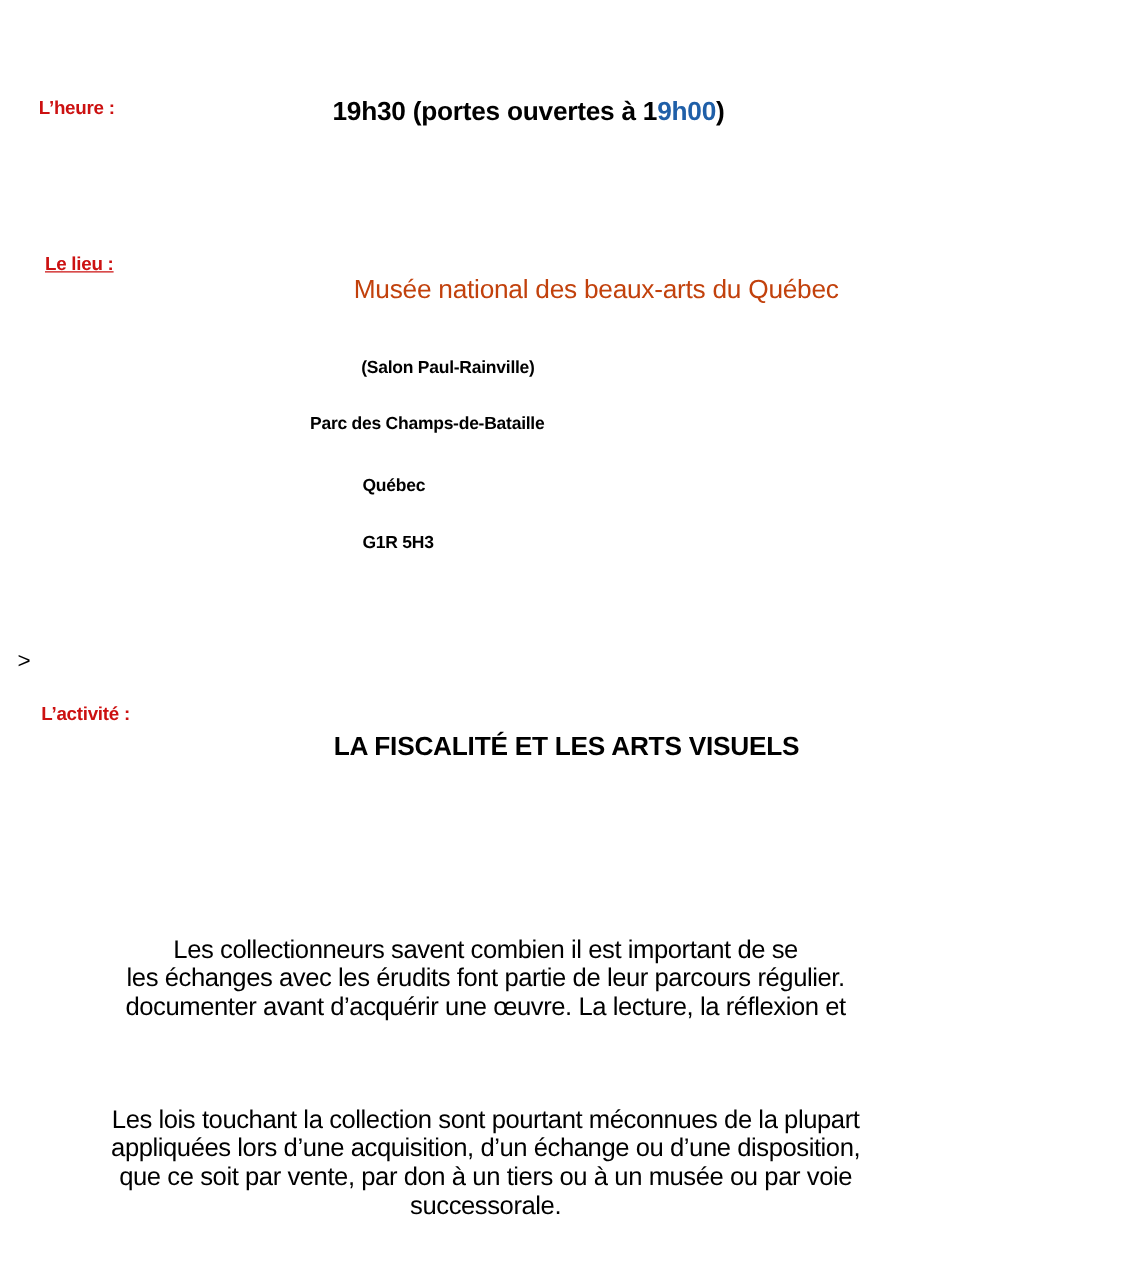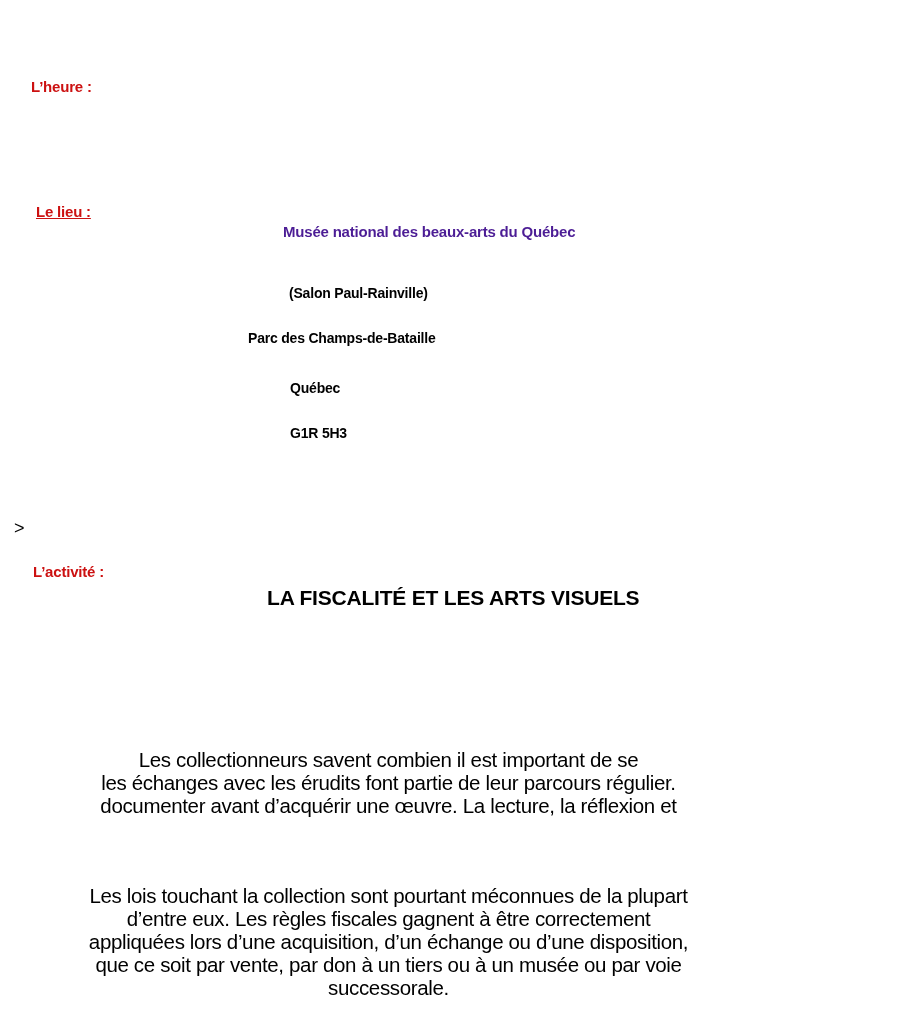--- a/index.html
+++ b/index.html
@@ -51,24 +51,24 @@
     position: absolute;
     font-weight: bold;
     font-size: 14px;
     letter-spacing: -0.2px;
     white-space: nowrap;
     color: #000000;
   }
 
   .venue-line-wrap {
     position: absolute;
-    font-weight: bold;
-    font-size: 15px;
+    font-weight: normal;
+    font-size: 21px;
     letter-spacing: -0.2px;
-    color: #4c1d95;
+    color: #c2410c;
     width: 400px;
     line-height: 29px;
     text-indent: -16px;
     padding-left: 16px;
   }
 
   
   .quote-marker {
     position: absolute;
     font-size: 18px;
@@ -95,20 +95,21 @@
     text-align: center;
   }
 </style>
 </head>
 <body>
 
 <div class="page">
 
   <div class="label" style="left:31px; top:78px;">L’heure :</div>
 
+  <div class="value" style="left:266px; top:78px;"><span>19h30 (portes ouvertes à 1</span><span class="value-blue">9h00</span><span>)</span></div>
 
   <div class="label" style="left:36px; top:203px;text-decoration:underline;">Le lieu :</div>
 
   <div class="venue-line-wrap" style="left:283px; top:217px; width:400px;">Musée national des beaux-arts du Québec</div>
 
   <div class="venue-line" style="left:289px; top:285px;">(Salon Paul-Rainville)</div>
 
   <div class="venue-line" style="left:248px; top:330px;">Parc des Champs-de-Bataille</div>
 
   <div class="venue-line" style="left:290px; top:380px;">Québec</div>
@@ -123,19 +124,18 @@
 
 
   <div class="para" style="top:748px;">
     <span class="ln">Les collectionneurs savent combien il est important de se</span>
     <span class="ln">les échanges avec les érudits font partie de leur parcours régulier.</span>
     <span class="ln">documenter avant d’acquérir une œuvre. La lecture, la réflexion et</span>
   </div>
 
   <div class="para" style="top:884px;">
     <span class="ln">Les lois touchant la collection sont pourtant méconnues de la plupart</span>
-    <span class="ln">d’entre eux. Les règles fiscales gagnent à être correctement</span>
     <span class="ln">appliquées lors d’une acquisition, d’un échange ou d’une disposition,</span>
     <span class="ln">que ce soit par vente, par don à un tiers ou à un musée ou par voie</span>
     <span class="ln">successorale.</span>
   </div>
 
 </div>
 
 </body></html>

